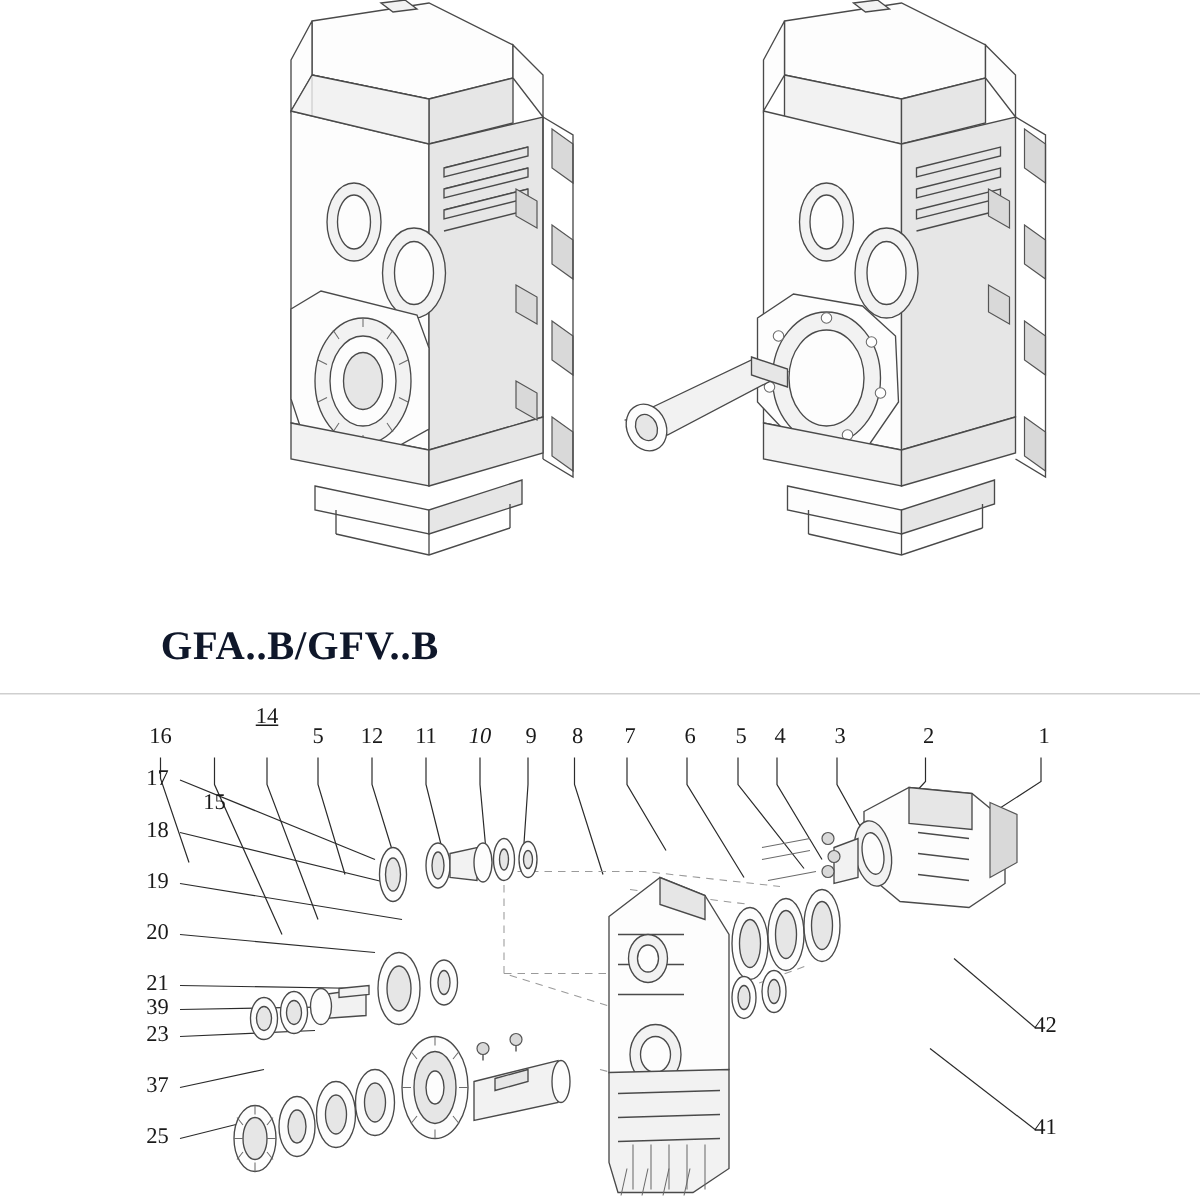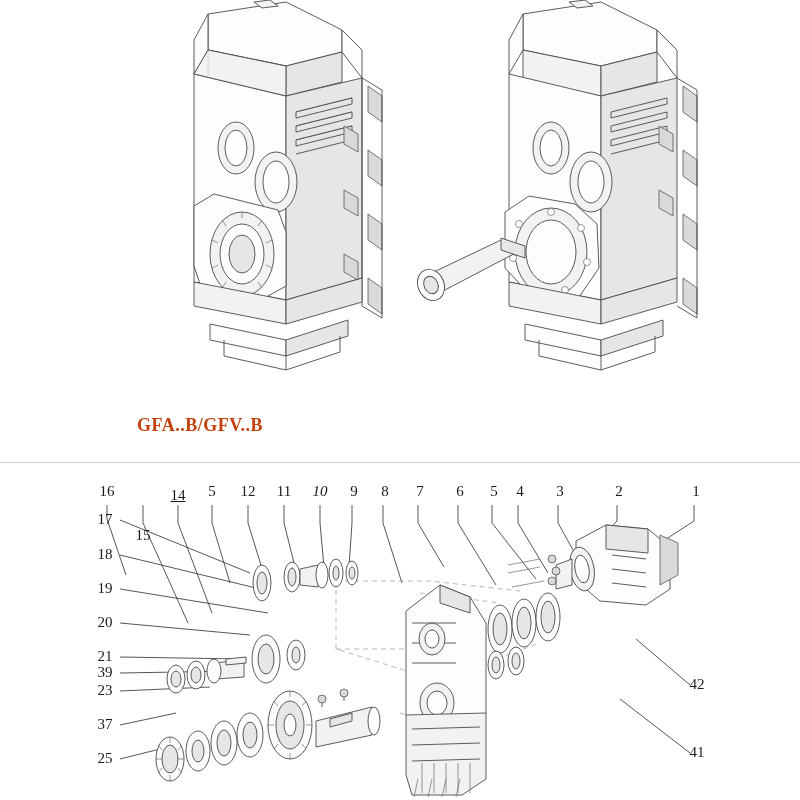--- a/index.html
+++ b/index.html
@@ -34,22 +34,22 @@
   }
   #drawing-left  { left: 90px;  width: 320px; height: 400px; }
   #drawing-right { left: 405px; width: 330px; height: 400px; }
 
   .caption {
     position: absolute;
     width: 100%;
     text-align: center;
     font-family: "Liberation Serif", serif;
     font-weight: bold;
-    font-size: 18px;
-    color: #c2410c;
+    font-size: 27px;
+    color: #0f172a;
     letter-spacing: 0.5px;
   }
   #caption-left  { left: 0;   top: 415px; width: 400px; }
   #caption-right { left: 400px; top: 415px; width: 330px; }
 
   
   #divider {
     position: absolute;
     left: 0;
     top: 462px;
@@ -404,21 +404,21 @@
       <g class="ln-thin">
         <path d="M418 316 L414 334"></path>
         <path d="M432 316 L428 334"></path>
         <path d="M446 316 L442 334"></path>
         <path d="M460 316 L456 334"></path>
       </g>
     </svg>
 
     <div class="callout-num" style="left:96px;  top:20px;">16</div>
     <div class="callout-num" style="left:132px; top:20px;margin-top:44px;">15</div>
-    <div class="callout-num" style="left:167px; top:24px;text-decoration:underline;">14</div>
+    <div class="callout-num" style="left:167px; top:7px;text-decoration:underline;">14</div>
     <div class="callout-num" style="left:201px; top:20px;">5</div>
     <div class="callout-num" style="left:237px; top:20px;">12</div>
     <div class="callout-num" style="left:273px; top:20px;">11</div>
     <div class="callout-num" style="left:309px; top:20px;font-style:italic;">10</div>
     <div class="callout-num" style="left:343px; top:20px;">9</div>
     <div class="callout-num" style="left:374px; top:20px;">8</div>
     <div class="callout-num" style="left:409px; top:20px;">7</div>
     <div class="callout-num" style="left:449px; top:20px;">6</div>
     <div class="callout-num" style="left:483px; top:20px;">5</div>
     <div class="callout-num" style="left:509px; top:20px;">4</div>

